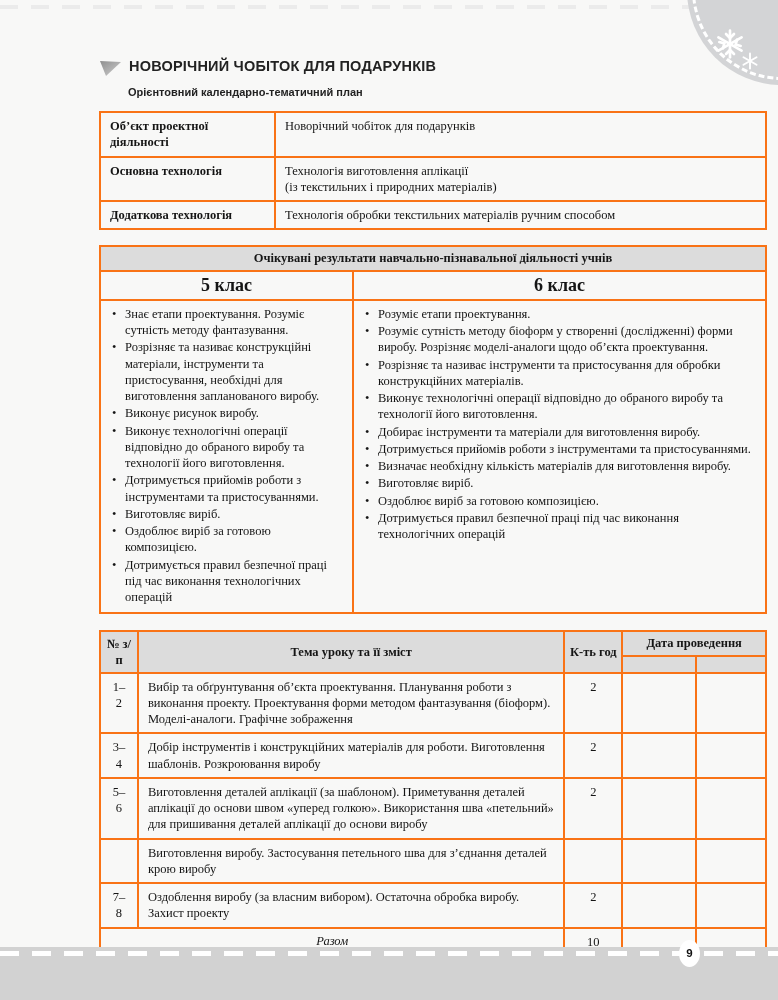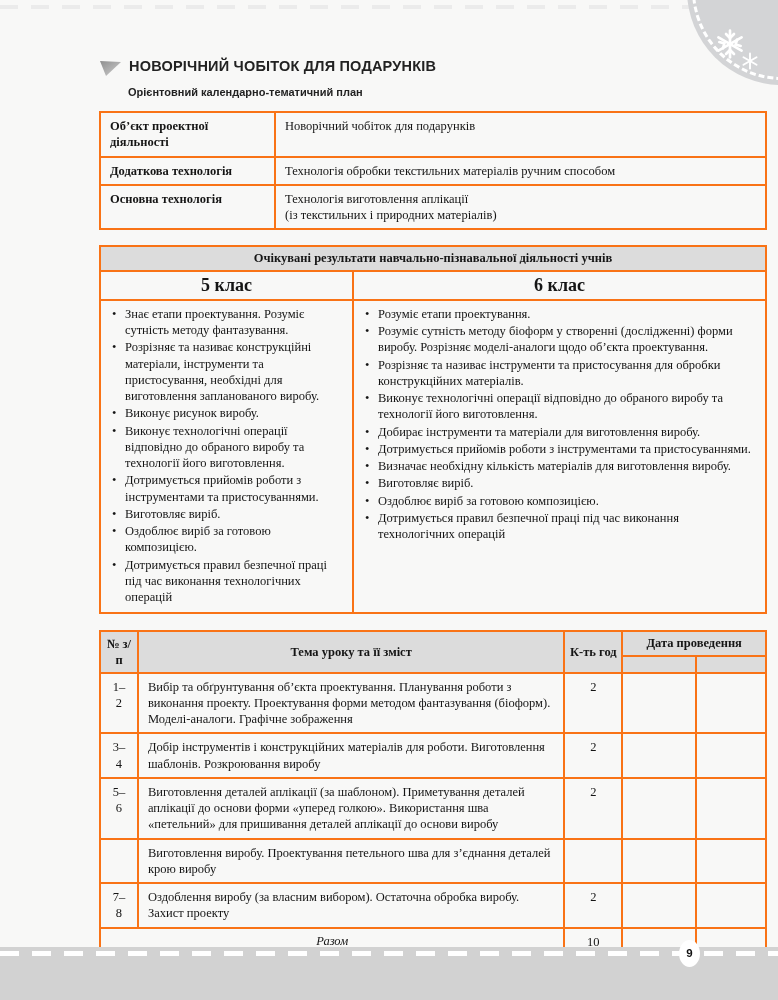--- a/index.html
+++ b/index.html
@@ -120,30 +120,30 @@
 
     <table class="info-table">
       <tbody>
           <tr>
         <td class="lbl">Об’єкт проектної діяльності</td>
         <td>
           <div>Новорічний чобіток для подарунків</div>
         </td>
       </tr>
       <tr>
-        <td class="lbl">Додаткова технологія</td>
-        <td>
-          <div>Технологія обробки текстильних матеріалів ручним способом</div>
-        </td>
-      </tr>
-      <tr>
         <td class="lbl">Основна технологія</td>
         <td>
           <div>Технологія виготовлення аплікації</div>
           <div>(із текстильних і природних матеріалів)</div>
+        </td>
+      </tr>
+      <tr>
+        <td class="lbl">Додаткова технологія</td>
+        <td>
+          <div>Технологія обробки текстильних матеріалів ручним способом</div>
         </td>
       </tr>
     </tbody>
       </table>
 
     <table class="outcomes-table">
       <tbody>
           <tr>
         <th class="big" colspan="2">Очікувані результати навчально-пізнавальної діяльності учнів</th>
       </tr>
@@ -206,28 +206,28 @@
       </tr>
       <tr>
         <td class="num">3–4</td>
         <td>Добір інструментів і конструкційних матеріалів для роботи. Виготовлення шаблонів. Розкроювання виробу</td>
         <td class="hours">2</td>
         <td></td>
         <td></td>
       </tr>
       <tr>
         <td class="num">5–6</td>
-        <td>Виготовлення деталей аплікації (за шаблоном). Приметування деталей аплікації до основи форми «уперед голкою». Використання шва «петельний» для пришивання деталей аплікації до основи виробу</td>
+        <td>Виготовлення деталей аплікації (за шаблоном). Приметування деталей аплікації до основи швом «уперед голкою». Використання шва «петельний» для пришивання деталей аплікації до основи виробу</td>
         <td class="hours">2</td>
         <td></td>
         <td></td>
       </tr>
       <tr>
         <td class="num"></td>
-        <td>Виготовлення виробу. Проектування петельного шва для з’єднання деталей крою виробу</td>
+        <td>Виготовлення виробу. Застосування петельного шва для з’єднання деталей крою виробу</td>
         <td class="hours"></td>
         <td></td>
         <td></td>
       </tr>
       <tr>
         <td class="num">7–8</td>
         <td>Оздоблення виробу (за власним вибором). Остаточна обробка виробу. Захист проекту</td>
         <td class="hours">2</td>
         <td></td>
         <td></td>

